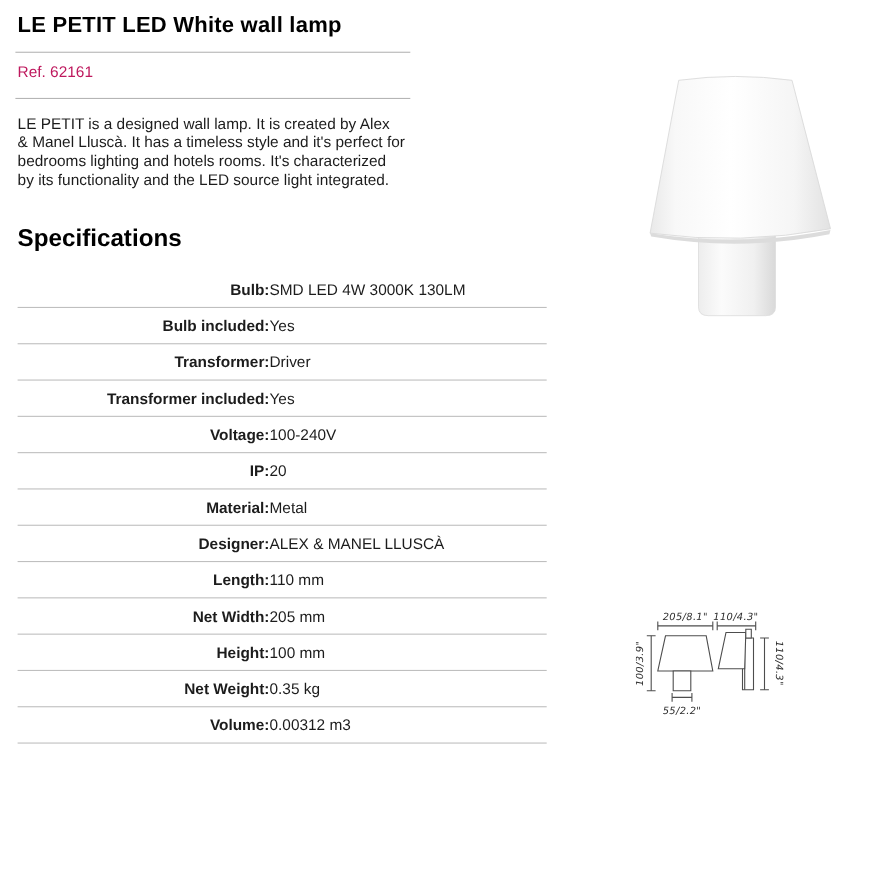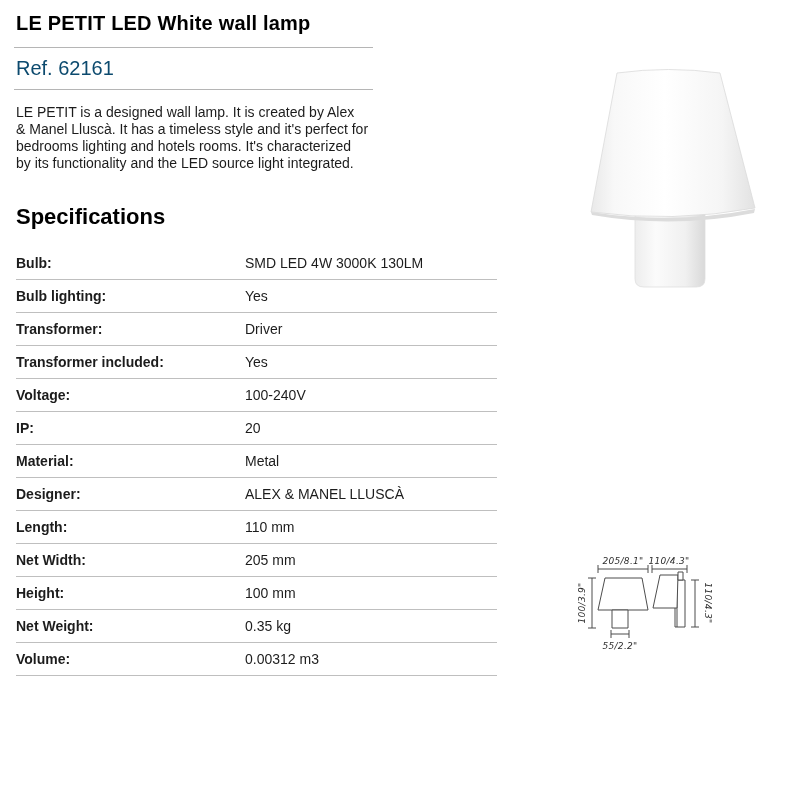--- a/index.html
+++ b/index.html
@@ -27,22 +27,22 @@
     left: 14px;
     width: 359px;
     height: 1px;
     background: #b5b5b5;
   }
   .rule-1 { top: 47px; }
   .rule-2 { top: 89px; }
   .product-ref {
     position: absolute;
     left: 16px; top: 57px;
-    font-size: 20px;
-    color: #0c4a6e;
+    font-size: 14px;
+    color: #be185d;
   }
   .description {
     position: absolute;
     left: 16px; top: 104px;
     font-size: 14px;
     line-height: 17px;
     color: #1c1c1c;
     white-space: nowrap;
   }
   .spec-heading {
@@ -55,20 +55,21 @@
   .spec-table {
     position: absolute;
     left: 16px; top: 247px;
     width: 481px;
   }
   .spec-row {
     display: flex;
     align-items: center;
     height: 33px;
     border-bottom: 1px solid #bfbfbf;
+    text-align: right;
   }
   .spec-label {
     width: 229px;
     font-size: 14px;
     font-weight: 700;
     color: #1c1c1c;
     flex-shrink: 0;
   }
   .spec-value {
     font-size: 14px;
@@ -115,21 +116,21 @@
   </div>
 
   <div class="spec-heading">Specifications</div>
 
   <div class="spec-table">
     <div class="spec-row">
       <div class="spec-label">Bulb:</div>
       <div class="spec-value">SMD LED 4W 3000K 130LM</div>
     </div>
     <div class="spec-row">
-      <div class="spec-label">Bulb lighting:</div>
+      <div class="spec-label">Bulb included:</div>
       <div class="spec-value">Yes</div>
     </div>
     <div class="spec-row">
       <div class="spec-label">Transformer:</div>
       <div class="spec-value">Driver</div>
     </div>
     <div class="spec-row">
       <div class="spec-label">Transformer included:</div>
       <div class="spec-value">Yes</div>
     </div>

